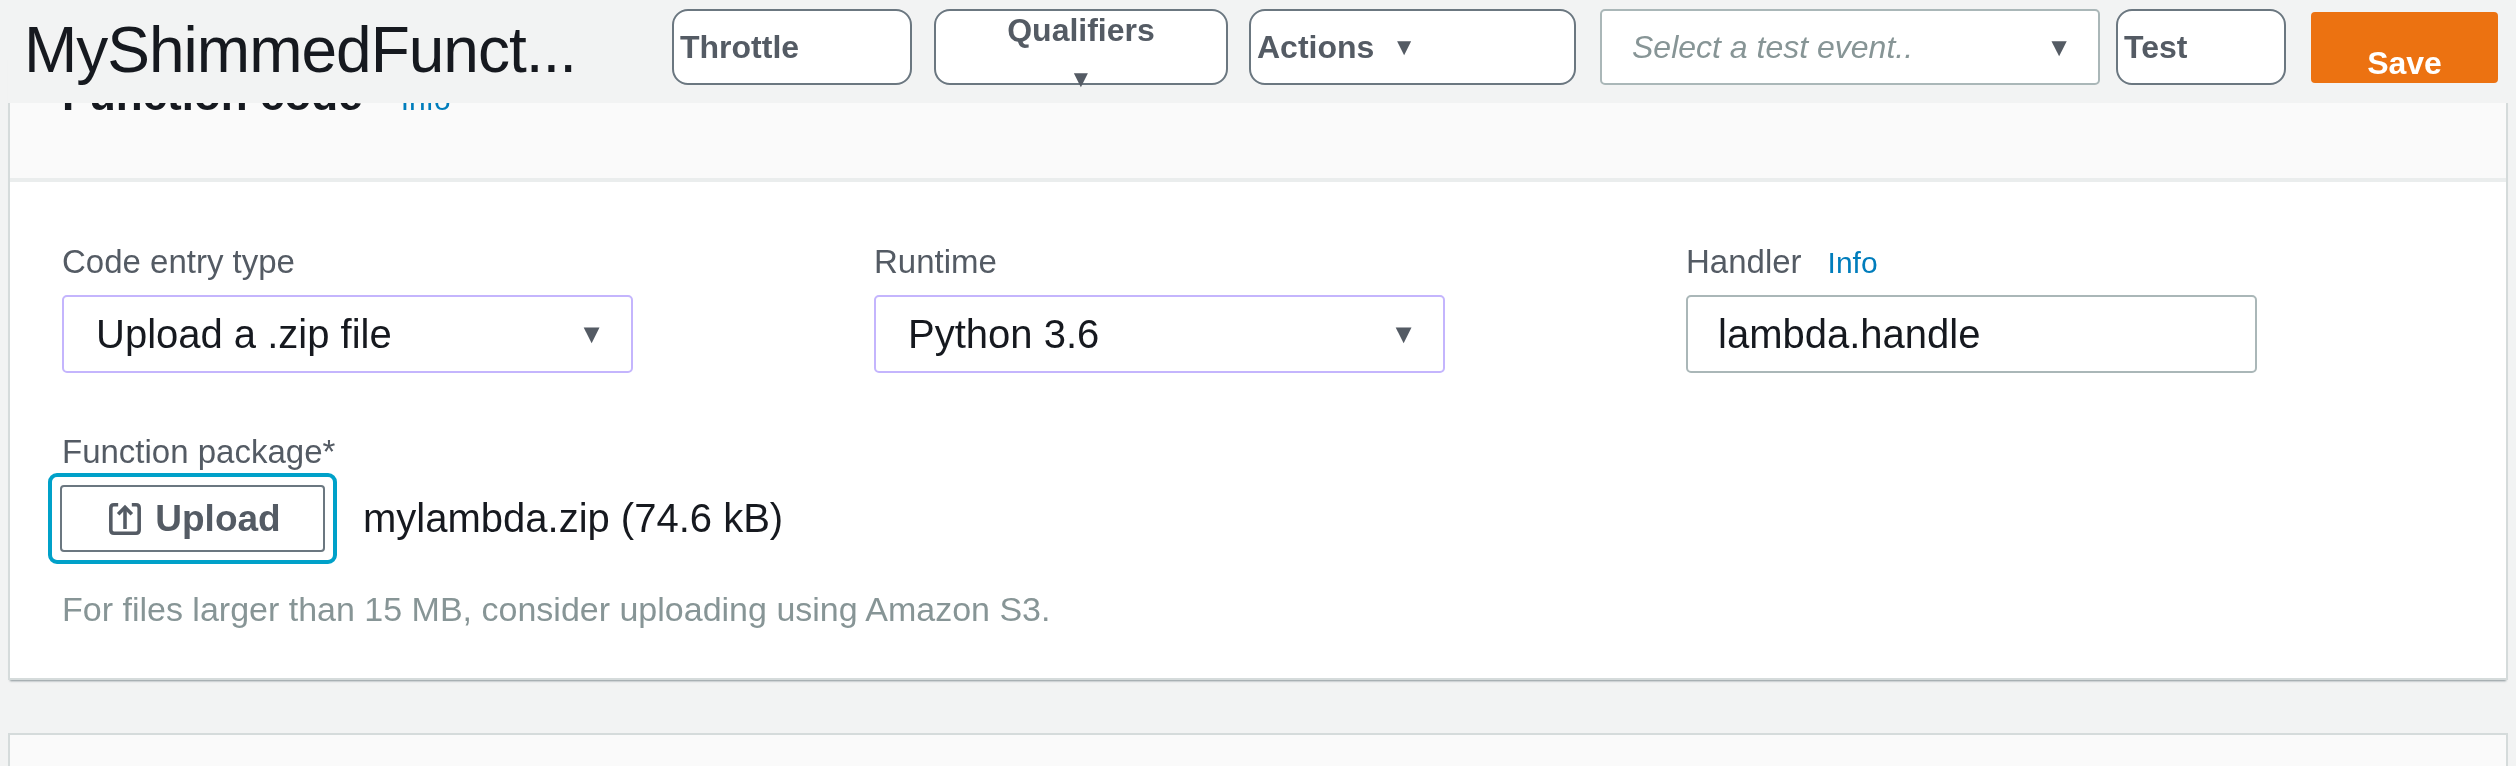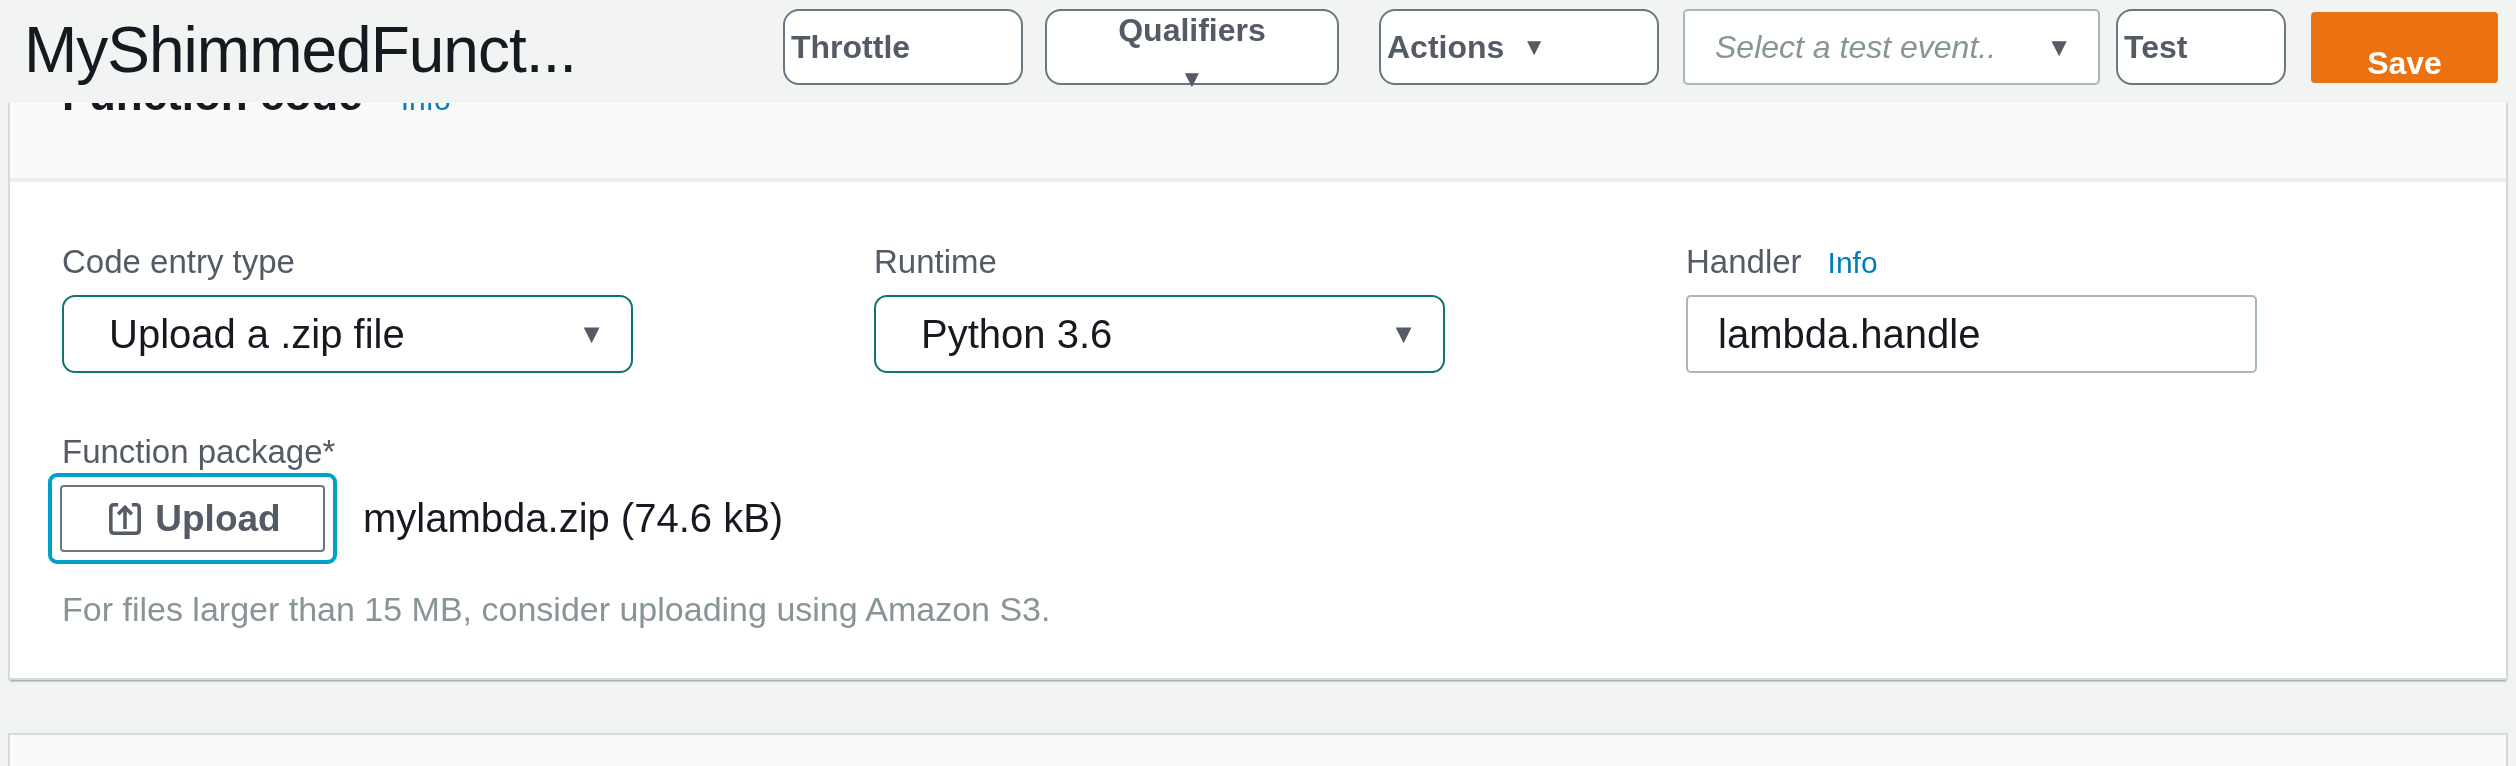--- a/index.html
+++ b/index.html
@@ -24,23 +24,23 @@
   }
   .hbtn{
     box-sizing:border-box;display:flex;align-items:center;
     background:#ffffff;border:2px solid #6b7780;border-radius:16px;
     font-size:32px;font-weight:700;color:#545b64;cursor:pointer;gap:18px;
     white-space:nowrap;
   }
   .hbtn .caret{font-size:24px;line-height:1;color:#545b64;font-weight:400;}
   .btn-throttle{width:240px;}
   .btn-qualifiers{width:294px;margin-left:22px;flex-direction:column;}
-  .btn-actions{width:280px;margin-left:40px;}
+  .btn-actions{width:327px;margin-left:21px;}
   .test-event-select{
-    box-sizing:border-box;width:417px;margin-left:24px;
+    box-sizing:border-box;width:500px;margin-left:24px;
     background:#fff;border:2px solid #aab7b8;border-radius:5px;
     display:flex;align-items:center;justify-content:space-between;
     padding:0 26px 0 30px;cursor:pointer;
   }
   .test-event-select .placeholder{
     font-size:32px;font-style:italic;color:#879596;font-weight:400;
   }
   .test-event-select .caret{font-size:26px;color:#545b64;}
   .btn-test{width:170px;margin-left:16px;}
   .btn-save{
@@ -66,23 +66,23 @@
   .panel-title{font-size:44px;font-weight:700;color:#16191f;}
   .info-link{font-size:30px;color:#007dbc;cursor:pointer;text-decoration:none;}
   .panel-body{padding:61px 52px 0 52px;}
   .fields-row{display:grid;grid-template-columns:812px 812px 1fr;}
   .field-label{
     font-size:33px;color:#545b64;margin-bottom:14px;
     display:flex;align-items:baseline;gap:26px;white-space:nowrap;
   }
   .select-control{
     box-sizing:border-box;width:571px;height:78px;background:#fff;
-    border:2px solid #0f766e;border-radius:13px;cursor:pointer;
+    border:2px solid #c4b5fd;border-radius:5px;cursor:pointer;
     display:flex;align-items:center;justify-content:space-between;
-    padding:0 26px 0 45px;
+    padding:0 26px 0 32px;
   }
   .select-control .value{font-size:40px;color:#16191f;}
   .select-control .caret{font-size:27px;color:#545b64;}
   .text-input{
     box-sizing:border-box;width:571px;height:78px;background:#fff;
     border:2px solid #aab7b8;border-radius:5px;
     padding:0 30px;font-size:40px;color:#16191f;
     font-family:"Liberation Sans",sans-serif;outline:none;
   }
   

